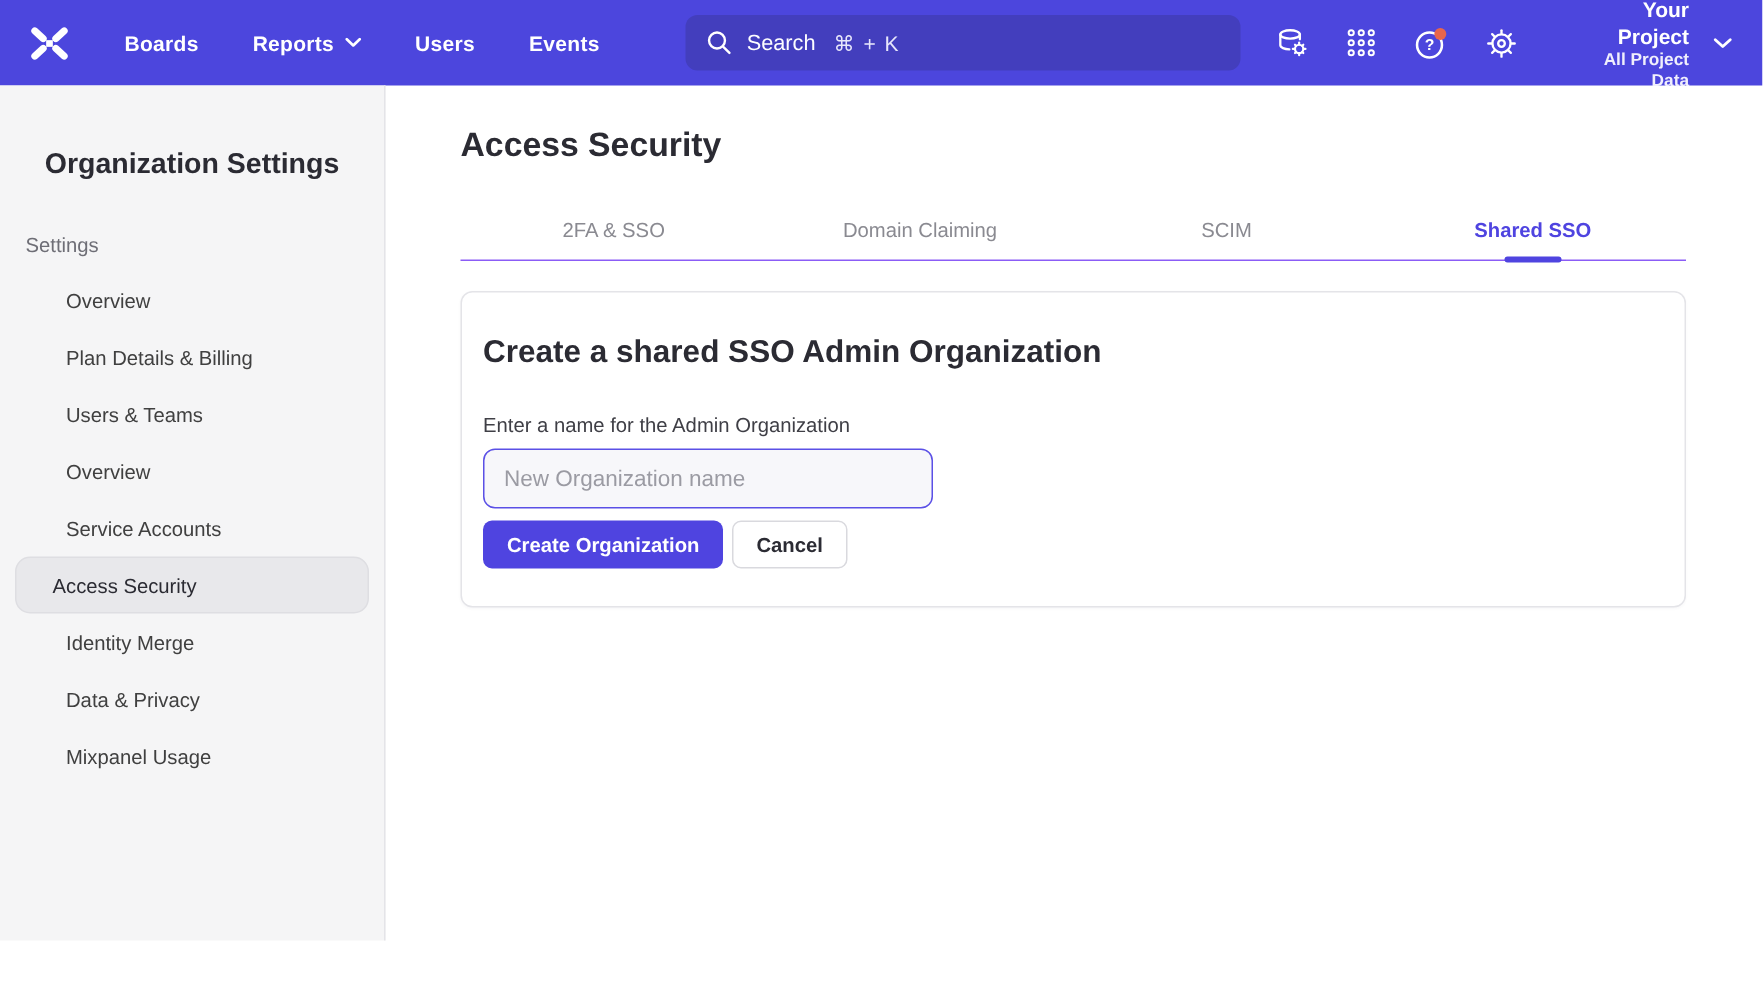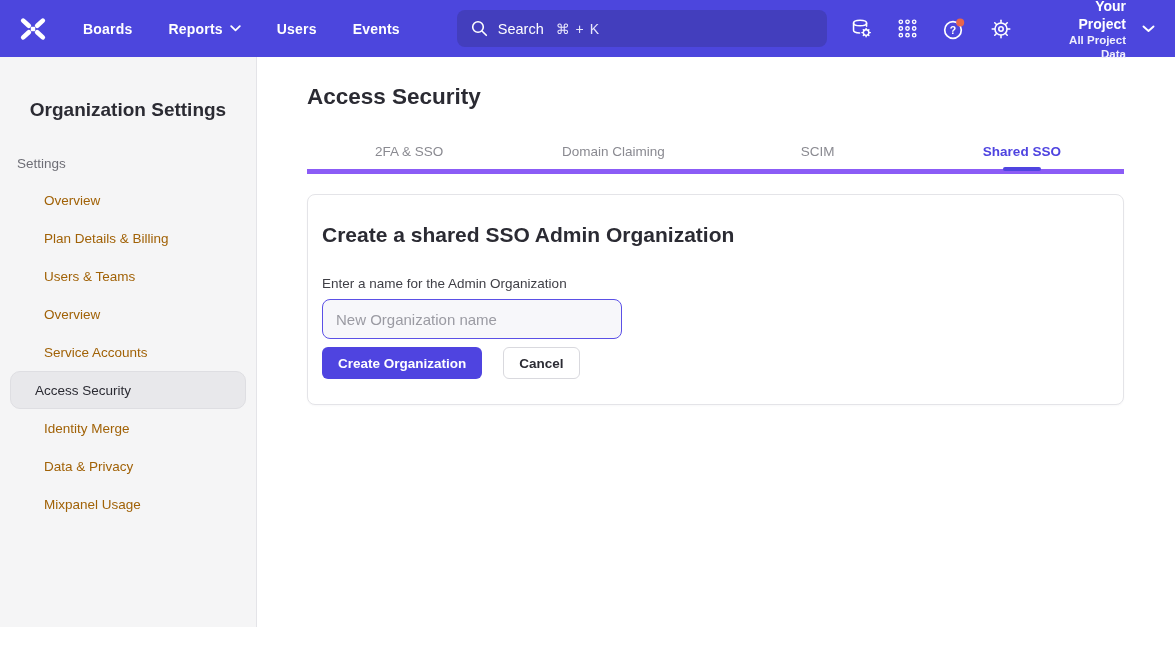--- a/index.html
+++ b/index.html
@@ -33,51 +33,51 @@
   
   .shell { display:flex; height:570px; }
 
   
   .sidebar { width:257px; flex:none; background:#f5f5f6; border-right:1px solid #e4e4e8; }
   .sidebar-title { margin-top:42px; text-align:center; font-size:19px; font-weight:700; color:#2b2b33; }
   .sidebar-section { margin:35px 0 0 17px; font-size:13.5px; color:#6e6e76; }
   .sidebar-list { margin-top:10px; }
   .sidebar-item {
     height:38px; display:flex; align-items:center; padding-left:34px;
-    font-size:13.5px; color:#a16207; cursor:pointer; border-radius:10px; margin:0 10px;
+    font-size:13.5px; color:#404040; cursor:pointer; border-radius:10px; margin:0 10px;
   }
   .sidebar-item.active {
     background:#e8e8eb; border:1px solid #dedee2; color:#2b2b33; padding-left:24px;
   }
 
   
   .main { flex:1; padding:0 51px 0 50px; }
   .page-title { margin-top:27px; font-size:22.5px; font-weight:700; color:#2b2b33; }
 
-  .tabs { margin-top:24px; height:40px; display:grid; grid-template-columns:repeat(4,1fr); border-bottom:5px solid #8b5cf6; }
+  .tabs { margin-top:24px; height:40px; display:grid; grid-template-columns:repeat(4,1fr); border-bottom:1px solid #8b5cf6; }
   .tab { position:relative; display:flex; align-items:center; justify-content:center; font-size:13.5px; color:#8a8a91; cursor:pointer; }
   .tab.active { color:#4F44E0; font-weight:700; }
   .tab.active .tab-underline {
     position:absolute; bottom:-2px; left:50%; transform:translateX(-50%);
     width:38px; height:4px; border-radius:2px; background:#4F44E0;
   }
 
   .card {
     margin-top:20px; border:1px solid #e4e4e8; border-radius:8px; background:#fff;
     padding:28px 25px 25px 14px; box-shadow:0 1px 2px rgba(40,40,60,.03);
   }
   .card-title { font-size:21px; font-weight:700; color:#2b2b33; }
   .field-label { margin-top:29px; font-size:13.5px; color:#3f3f46; }
   .org-input {
     margin-top:8px; display:block; width:300px; height:40px; border-radius:8px;
     border:1.5px solid #5B50E6; background:#f7f7fa; padding:0 13px;
     font-size:15px; color:#2b2b33; outline:none; font-family:"Liberation Sans",sans-serif;
   }
   .org-input::placeholder { color:#9b9ba3; }
-  .btn-row { margin-top:8px; display:flex; align-items:flex-start; gap:21px; }
+  .btn-row { margin-top:8px; display:flex; align-items:flex-start; gap:6px; }
   .btn { height:32px; border-radius:6px; font-size:13.5px; font-weight:600; cursor:pointer; font-family:"Liberation Sans",sans-serif; }
   .btn-primary { background:#4F44E0; color:#fff; border:none; padding:0 16px; }
   .btn-secondary { background:#fff; color:#2b2b33; border:1px solid #d9d9de; padding:0 15px; }
 
   svg { display:block; }
 </style>
 </head>
 <body>
 
 <div class="topnav">

